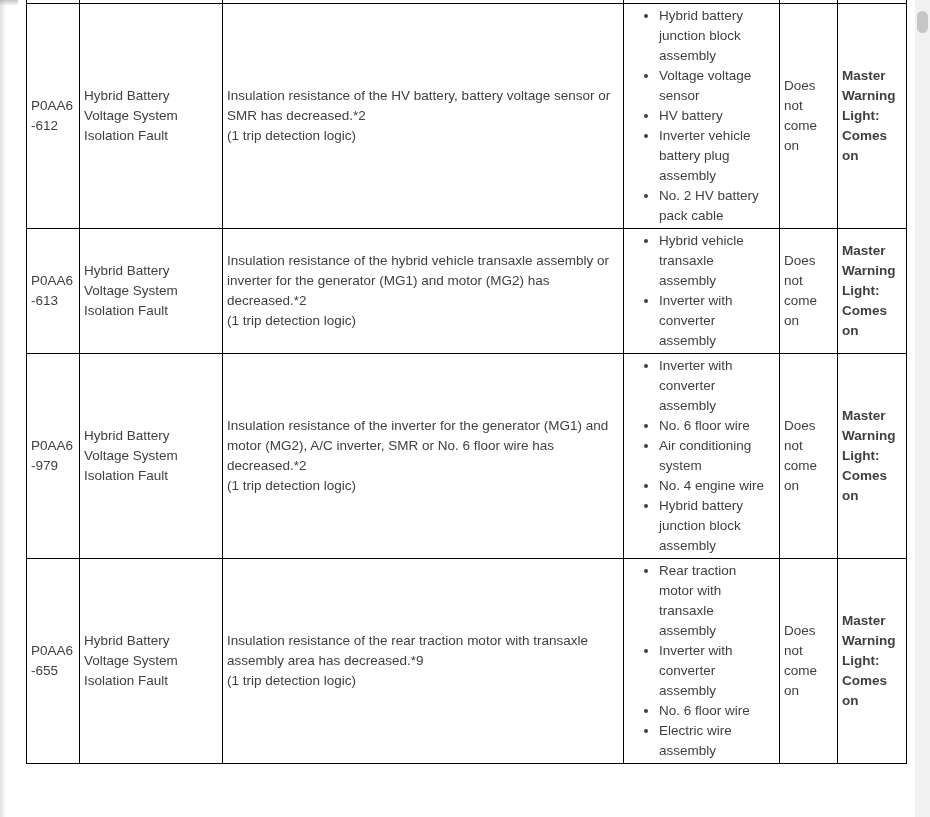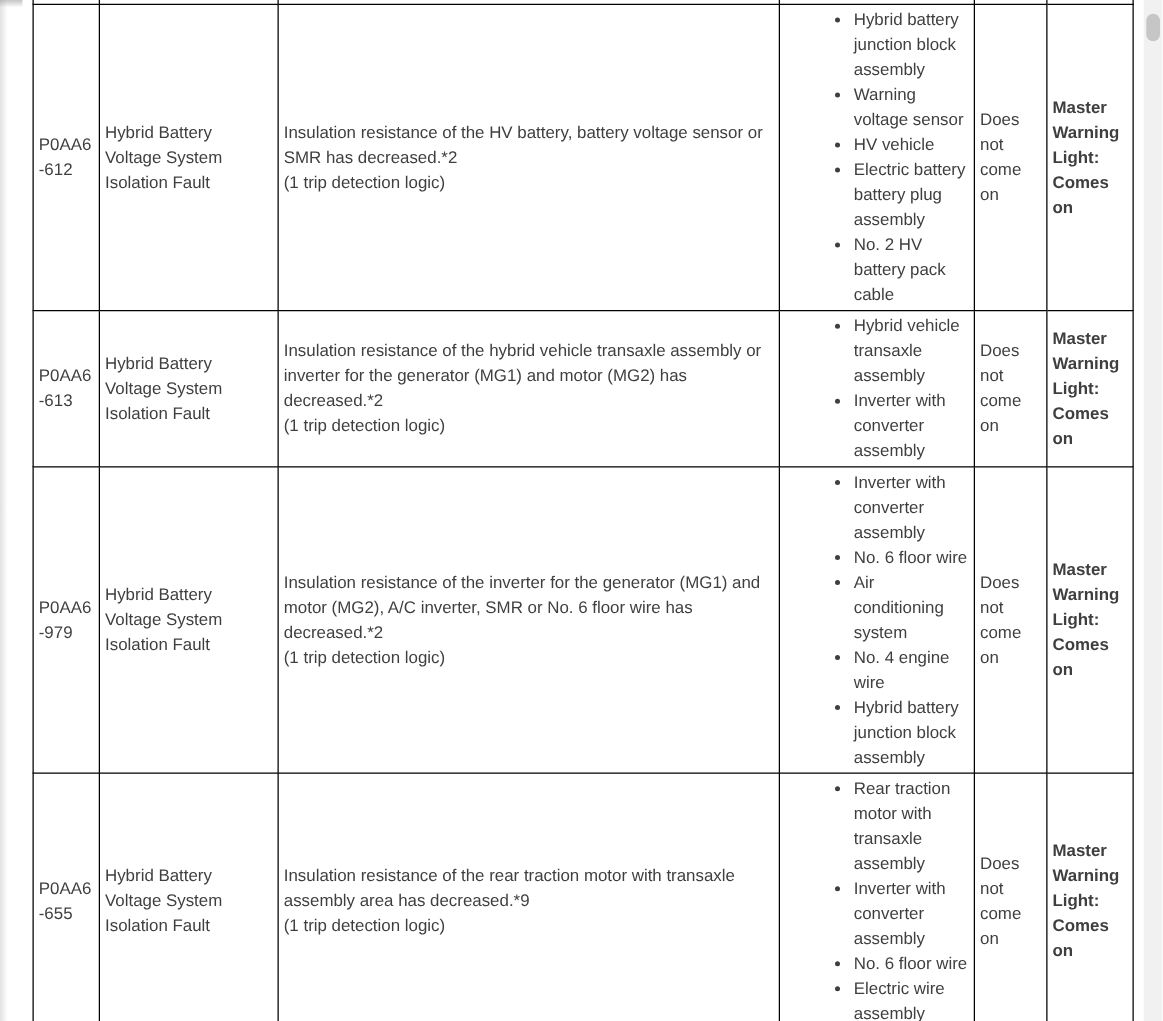--- a/index.html
+++ b/index.html
@@ -50,21 +50,20 @@
   td.cell-name  { padding: 2px 6px 2px 4px; }
   td.cell-desc  { padding: 2px 2px 2px 4px; }
   td.cell-components { padding: 6px 2px; }
   td.cell-components ul {
     margin: 0;
     padding: 0 0 0 31px;
     list-style: disc;
   }
   td.cell-components li {
     max-width: 112px;
-    margin-left: 24px;
   }
   td.cell-mil {
     text-align: left;
     padding: 2px 3px;
   }
   td.cell-warning {
     padding: 2px 1px 2px 3px;
     font-weight: bold;
   }
 
@@ -112,23 +111,23 @@
   <tr>
     <td class="cell-dtc">P0AA6-612</td>
     <td class="cell-name">Hybrid Battery Voltage System Isolation Fault</td>
     <td class="cell-desc">
       <div>Insulation resistance of the HV battery, battery voltage sensor or SMR has decreased.*2</div>
       <div>(1 trip detection logic)</div>
     </td>
     <td class="cell-components">
       <ul>
         <li>Hybrid battery junction block assembly</li>
-        <li>Warning voltage sensor</li>
-        <li>HV vehicle</li>
-        <li>Electric battery battery plug assembly</li>
+        <li>Voltage voltage sensor</li>
+        <li>HV battery</li>
+        <li>Inverter vehicle battery plug assembly</li>
         <li>No. 2 HV battery pack cable</li>
       </ul>
     </td>
     <td class="cell-mil">Does not come on</td>
     <td class="cell-warning">Master Warning Light: Comes on</td>
   </tr>
 
   <tr>
     <td class="cell-dtc">P0AA6-613</td>
     <td class="cell-name">Hybrid Battery Voltage System Isolation Fault</td>

